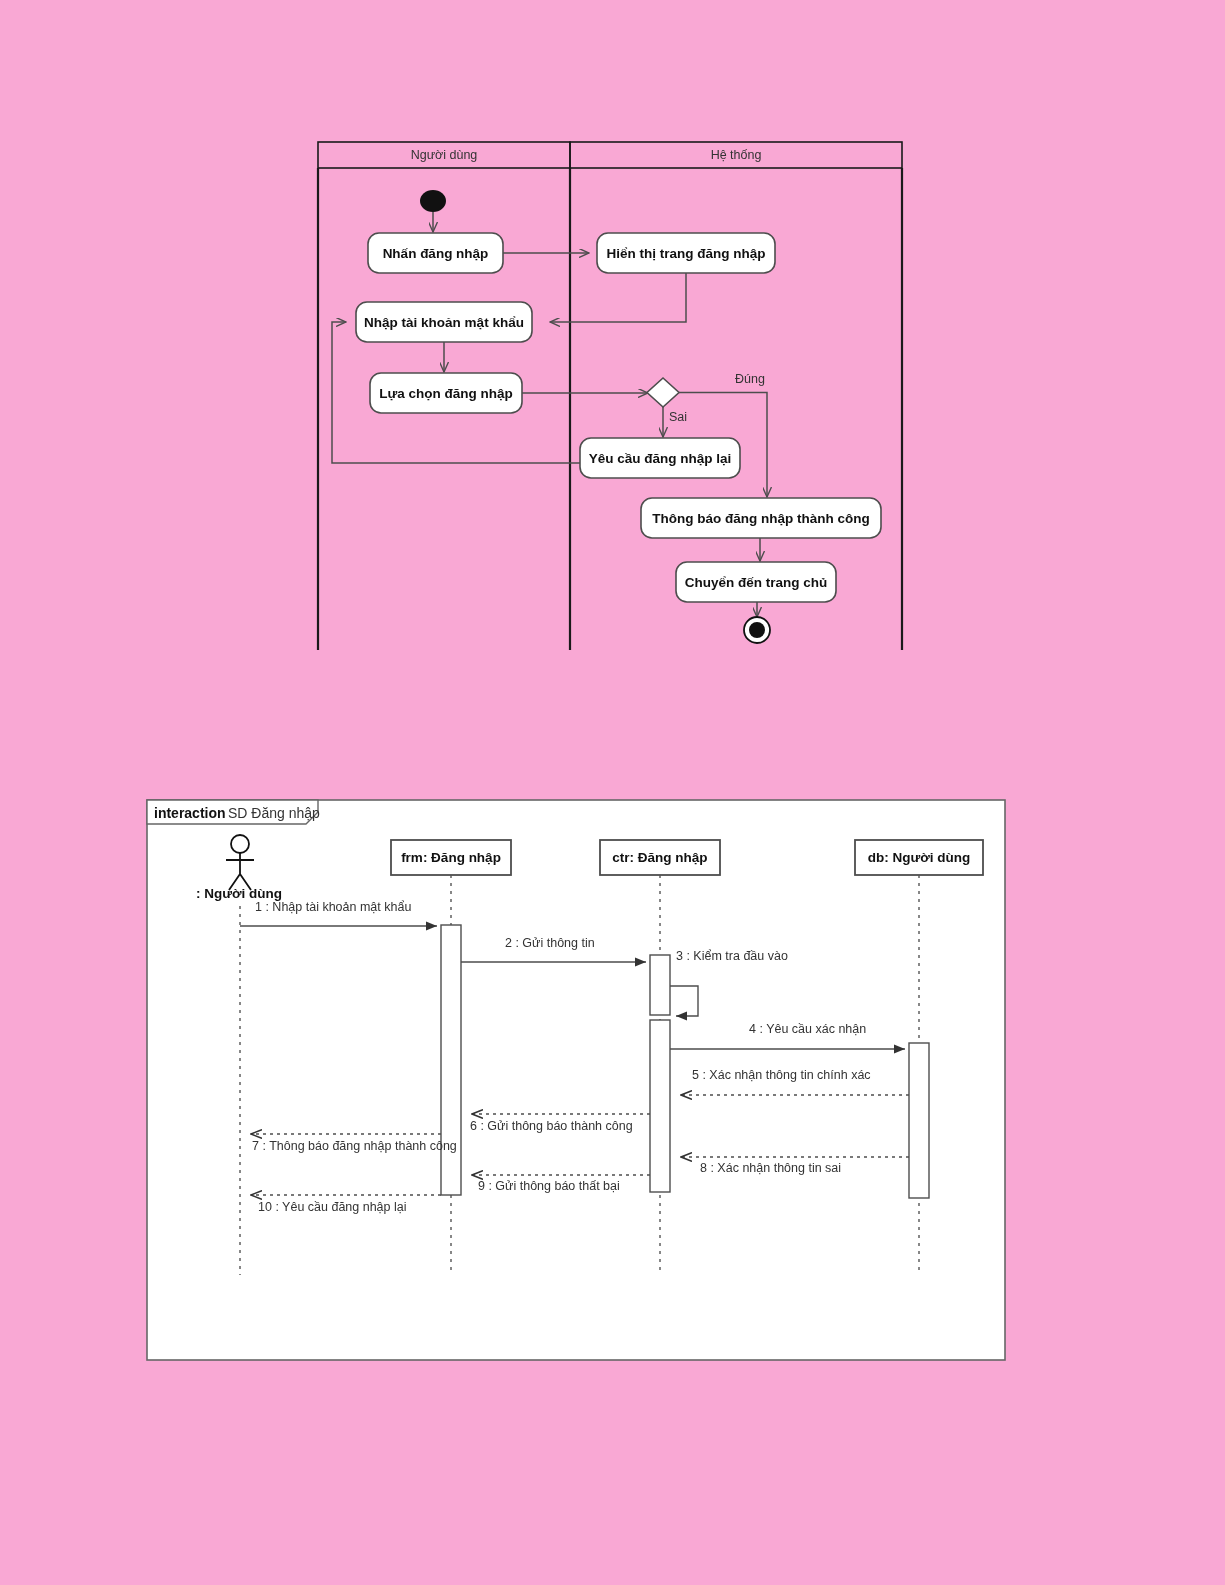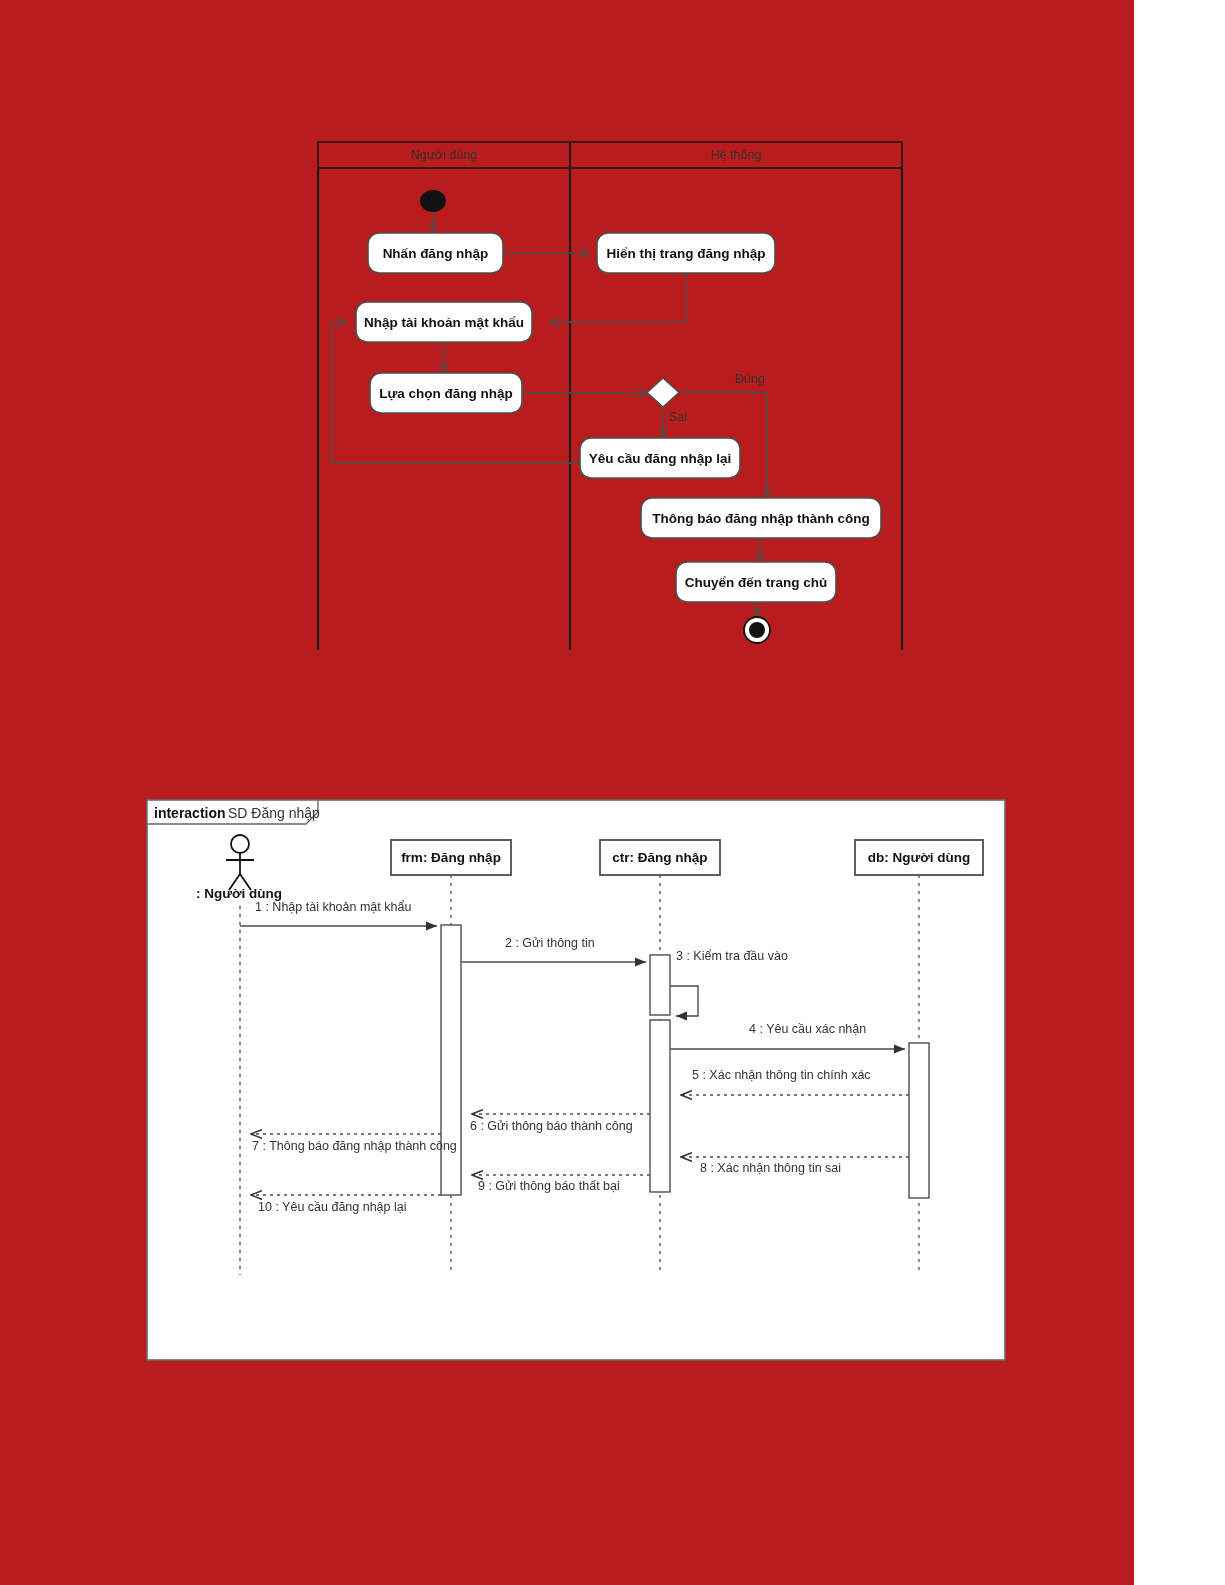--- a/index.html
+++ b/index.html
@@ -9,23 +9,23 @@
   }
   body {
     width: 1225px;
     height: 1585px;
     font-family: "Liberation Sans", sans-serif;
     position: relative;
     overflow: hidden;
   }
   .page {
     position: relative;
-    width: 1134px;
+    width: 1225px;
     height: 1585px;
-    background: #b91c1c;
+    background: #f9a8d4;
   }
   svg { display: block; }
   .diagram-svg {
     position: absolute;
     left: 0;
     top: 0;
   }
   text {
     font-family: "Liberation Sans", sans-serif;
     fill: #222222;

